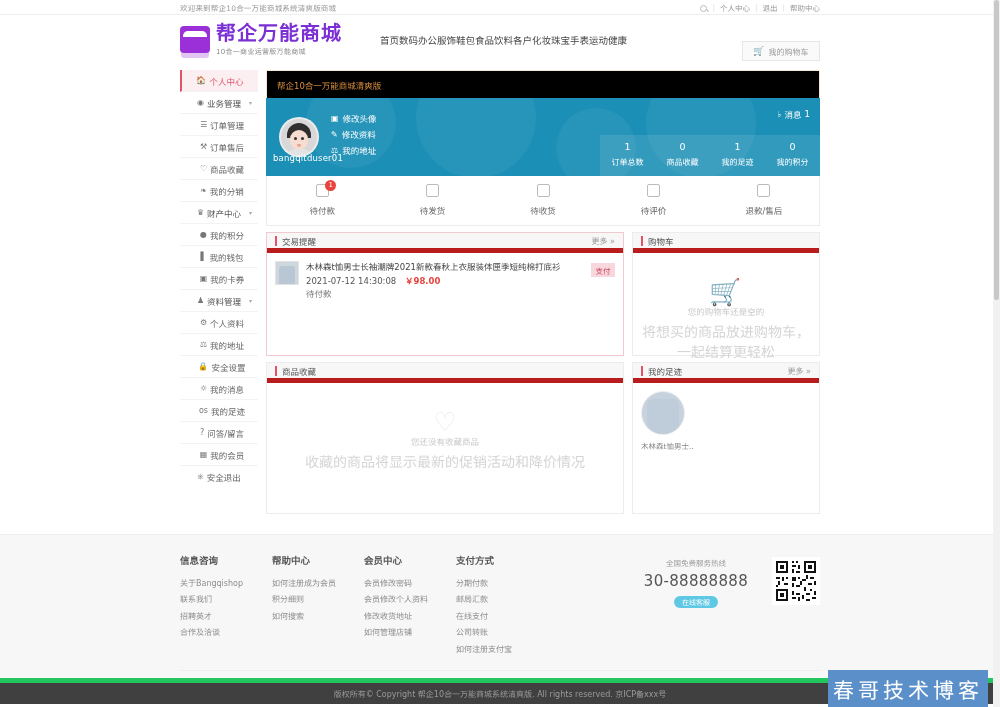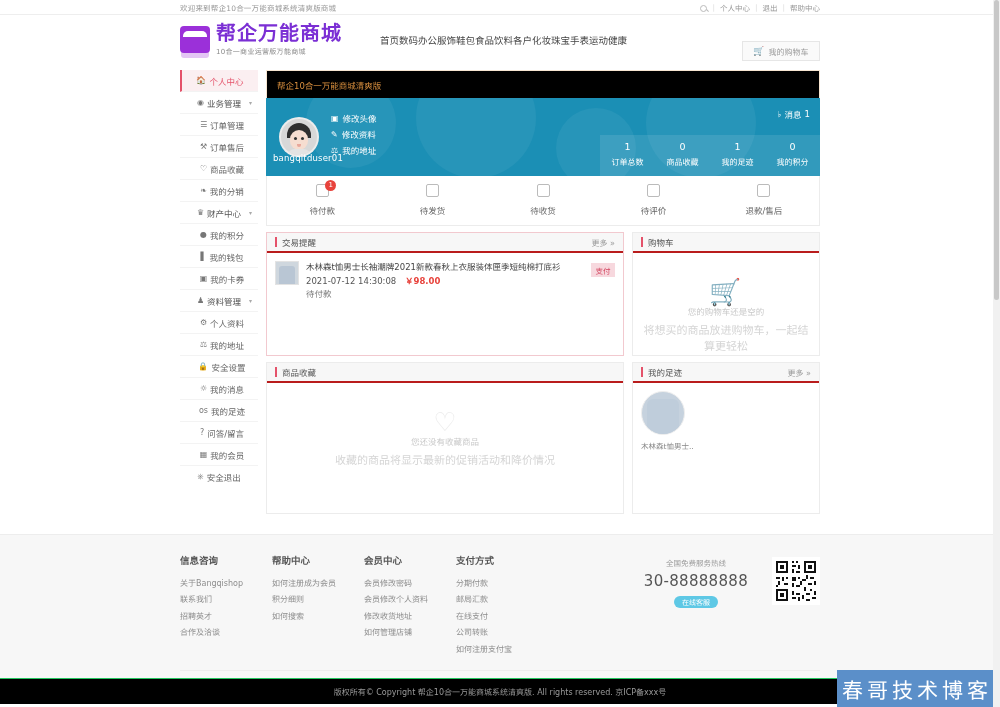--- a/index.html
+++ b/index.html
@@ -147,21 +147,21 @@
     top:-4px; left:50%; margin-left:3px;
   }
 
   
   .cols{ display:flex; gap:8px; margin-top:6px;}
   .col-l{ width:358px; }
   .col-r{ flex:1; }
   .card{ border:1px solid #ececec; background:#fff; }
   .card.red{ border-color:#f2c9cf; }
   .card-head{
-    height:20px; background:#f7f7f7; border-bottom:2px solid #b91c1c;
+    height:20px; background:#f7f7f7; border-bottom:5px solid #b91c1c;
     display:flex; align-items:center; padding:0 8px; font-size:8.5px; color:#555;
   }
   .card-head .bar{ width:2px;height:10px;background:#e4526a;margin-right:5px;}
   .card-head .more{ margin-left:auto; color:#999; font-size:8px;}
   .card-body{ padding:8px; position:relative; }
 
   .order-row{ display:flex; gap:7px; align-items:flex-start;}
   .thumb{
     width:24px;height:24px;background:#cfd7de; flex:none; overflow:hidden; position:relative;
     border:1px solid #e3e3e3;
@@ -172,21 +172,21 @@
   .order-meta{ font-size:8.5px; color:#555; }
   .order-price{ color:#e8433c; font-weight:bold; margin-left:6px; }
   .order-state{ font-size:8.5px; color:#777; }
   .pay-btn{
     width:24px;height:14px;background:#f7d8de;color:#d2455f;font-size:7.5px;
     display:flex;align-items:center;justify-content:center; flex:none; margin-top:2px;
   }
 
   .empty{ text-align:center; color:#cfcfcf; padding-top:18px;}
   .empty .big{ font-size:8.5px; margin-bottom:4px; color:#c9c9c9;}
-  .empty .small{ font-size:11px; color:#d5d5d5;}
+  .empty .small{ font-size:14px; color:#d5d5d5;}
   .heart{ font-size:26px; color:#ececec; line-height:1; }
   .cart-empty-ico{ font-size:26px; color:#ececec; line-height:1;}
 
   .fp-item{ width:46px; }
   .fp-img{
     width:44px;height:44px;border-radius:50%;overflow:hidden;background:#c6d2de;
     position:relative; border:1px solid #eee;
   }
   .fp-img .sh{position:absolute;left:5px;right:5px;top:7px;bottom:0;background:#bfcddb;border-radius:6px 6px 0 0;}
   .fp-cap{ font-size:7.5px; color:#888; margin-top:5px; width:52px; white-space:nowrap; overflow:hidden;}
@@ -211,26 +211,26 @@
   .qr{ width:48px;height:48px;background:#fff;padding:2px;}
   .qr svg{ display:block; }
 
   .links-row{
     margin-top:12px; border-top:1px solid #ededed; padding-top:10px;
     font-size:8px; color:#8d8d8d; display:flex; align-items:center; gap:8px;
   }
   .links-row a{ color:#8d8d8d; text-decoration:none;}
   .copyright{
     position:absolute; left:0; right:0; bottom:0; height:26px;
-    border-top:1px solid #22c55e; background:#000000;
+    border-top:5px solid #22c55e; background:#404040;
     display:flex; align-items:center; justify-content:center;
     font-size:8px; color:#9a9a9a;
   }
   .watermark{
-    position:absolute; right:3px; bottom:0; width:160px; height:37px;
+    position:absolute; right:12px; bottom:0; width:160px; height:37px;
     background:#5b8fc9; color:#fff; display:flex; align-items:center;
     justify-content:center; font-size:21px; letter-spacing:4px;
     font-family:"DejaVu Serif","Liberation Serif",serif;
   }
   .scrollbar{
     position:absolute; right:0; top:0; width:7px; height:707px; background:#f1f1f1;
   }
   .scrollbar .thumbbar{
     position:absolute; top:0; left:1px; width:5px; height:300px; background:#c8c8c8; border-radius:3px;
   }

